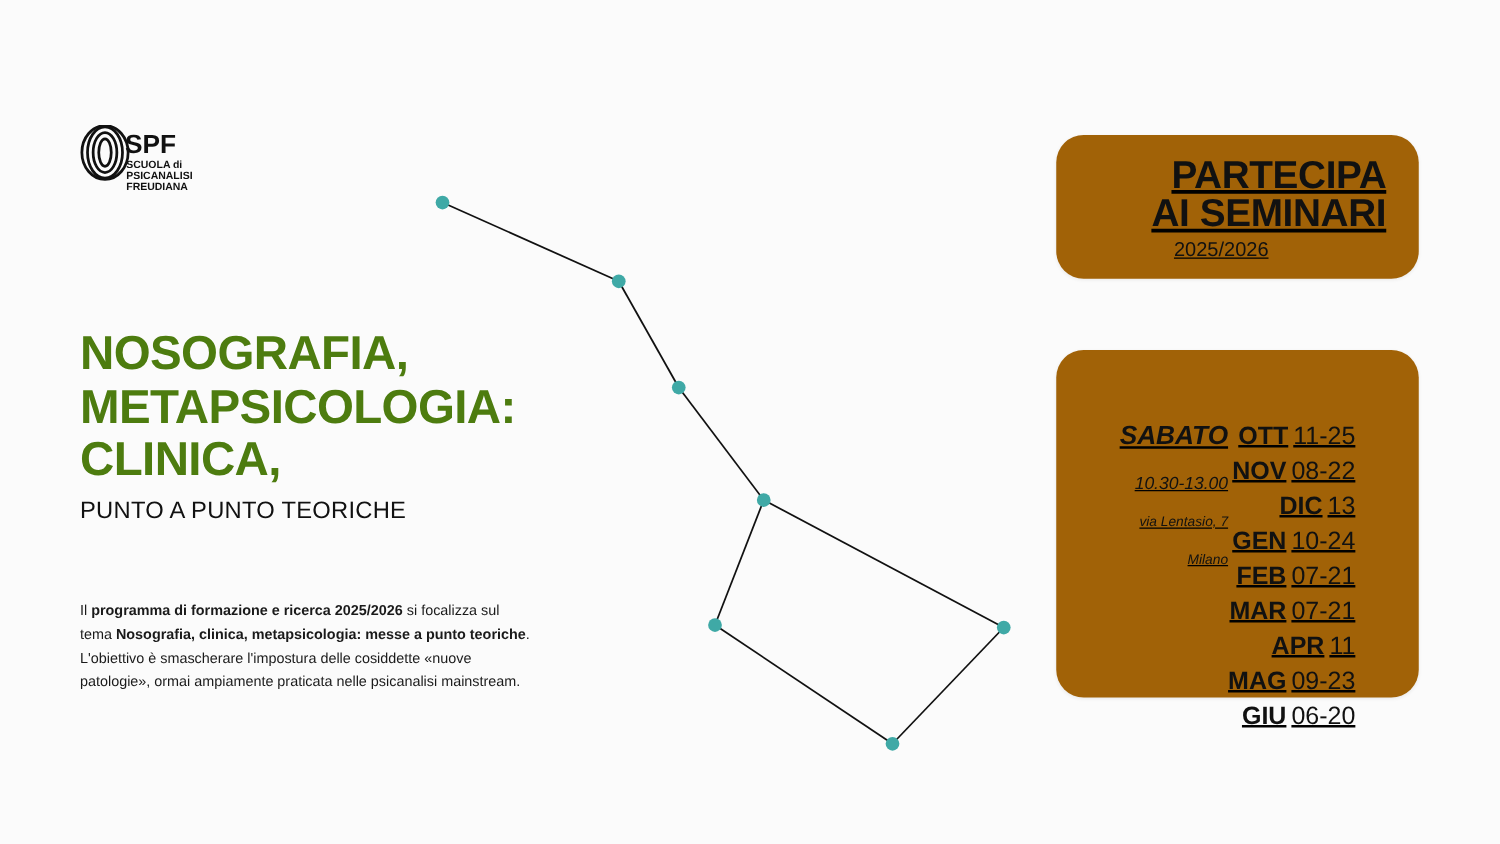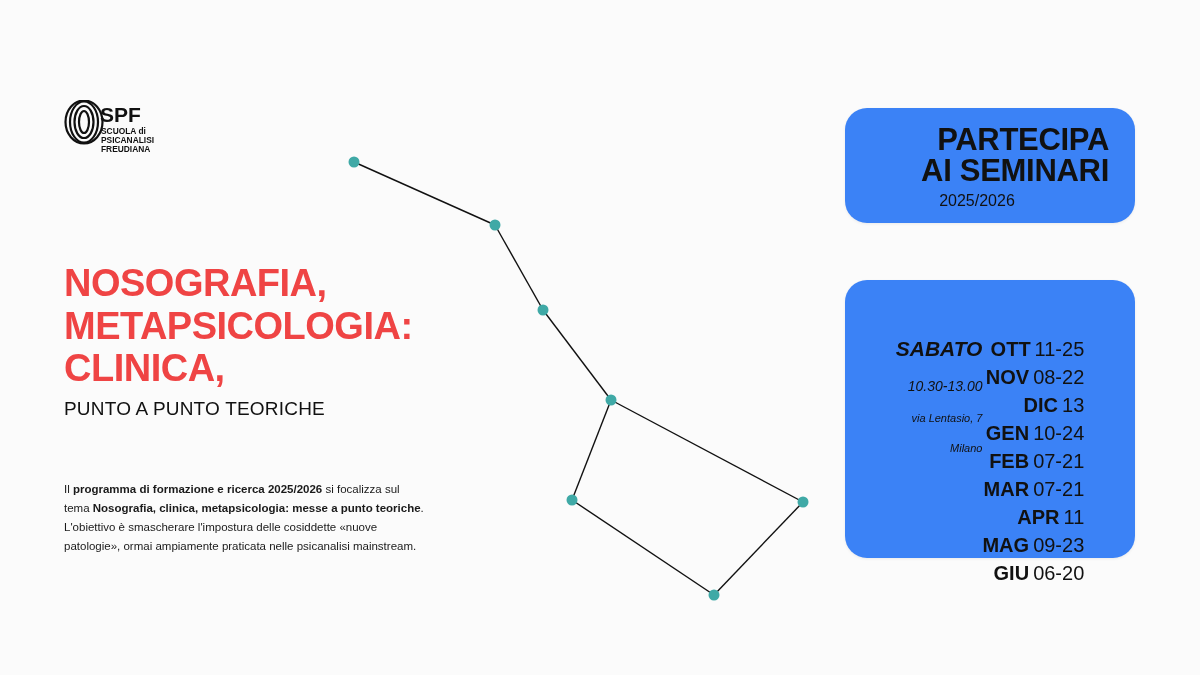--- a/index.html
+++ b/index.html
@@ -34,21 +34,21 @@
     position: absolute;
     left: 64px;
     top: 262px;
     width: 470px;
   }
   .title-line {
     font-size: 38px;
     font-weight: bold;
     letter-spacing: -0.5px;
     line-height: 1.12;
-    color: #ef4444;
+    color: #4d7c0f;
     white-space: nowrap;
   }
   .subtitle {
     margin-top: 8px;
     font-size: 19px;
     color: #111111;
     letter-spacing: 0.2px;
   }
 
   
@@ -68,23 +68,24 @@
     position: absolute;
     left: 300px;
     top: 120px;
     width: 600px;
     height: 520px;
   }
 
   
   .card {
     position: absolute;
-    background: #3b82f6;
+    background: #a16207;
     border-radius: 22px;
     box-shadow: 0 1px 3px rgba(0,0,0,0.07);
+    text-decoration: underline;
   }
   .card-top {
     left: 845px;
     top: 108px;
     width: 290px;
     height: 115px;
   }
   .card-top .headline {
     text-align: right;
     padding-right: 26px;

